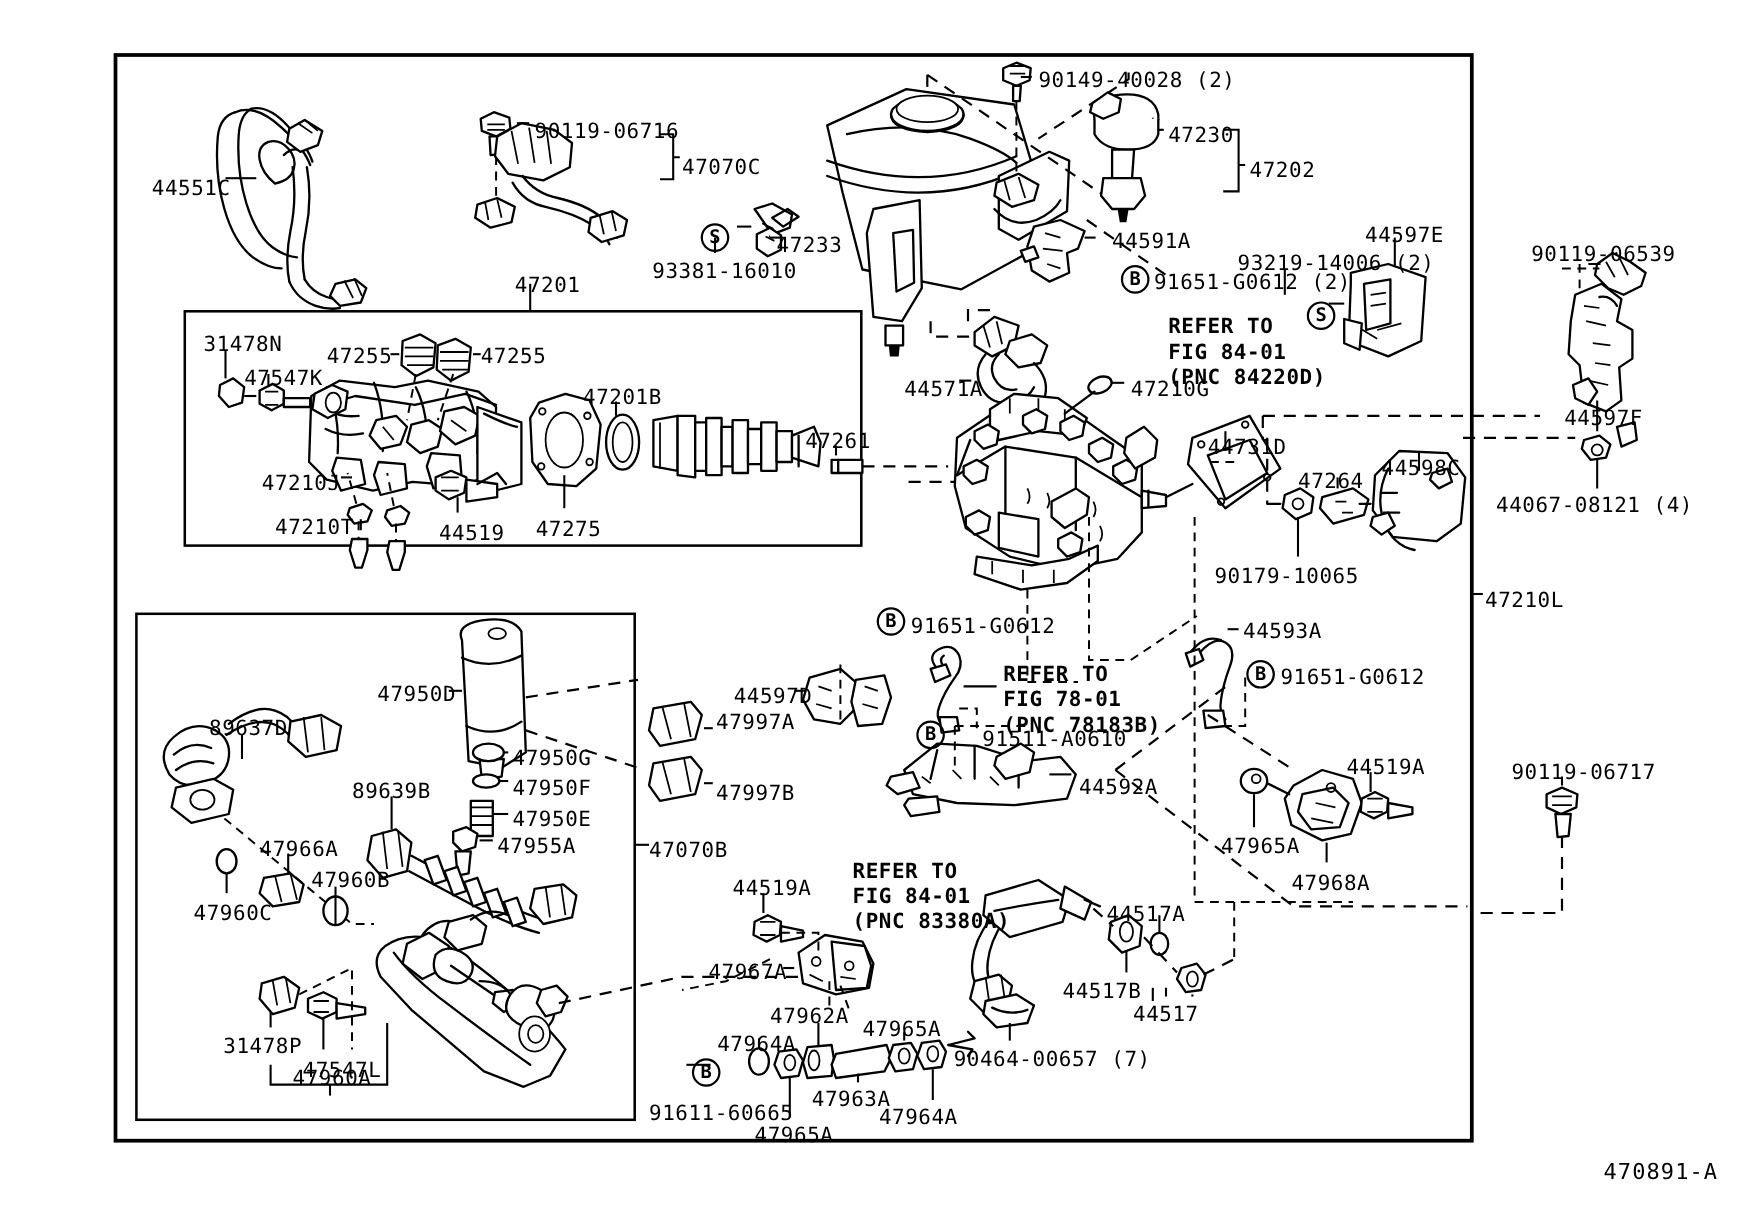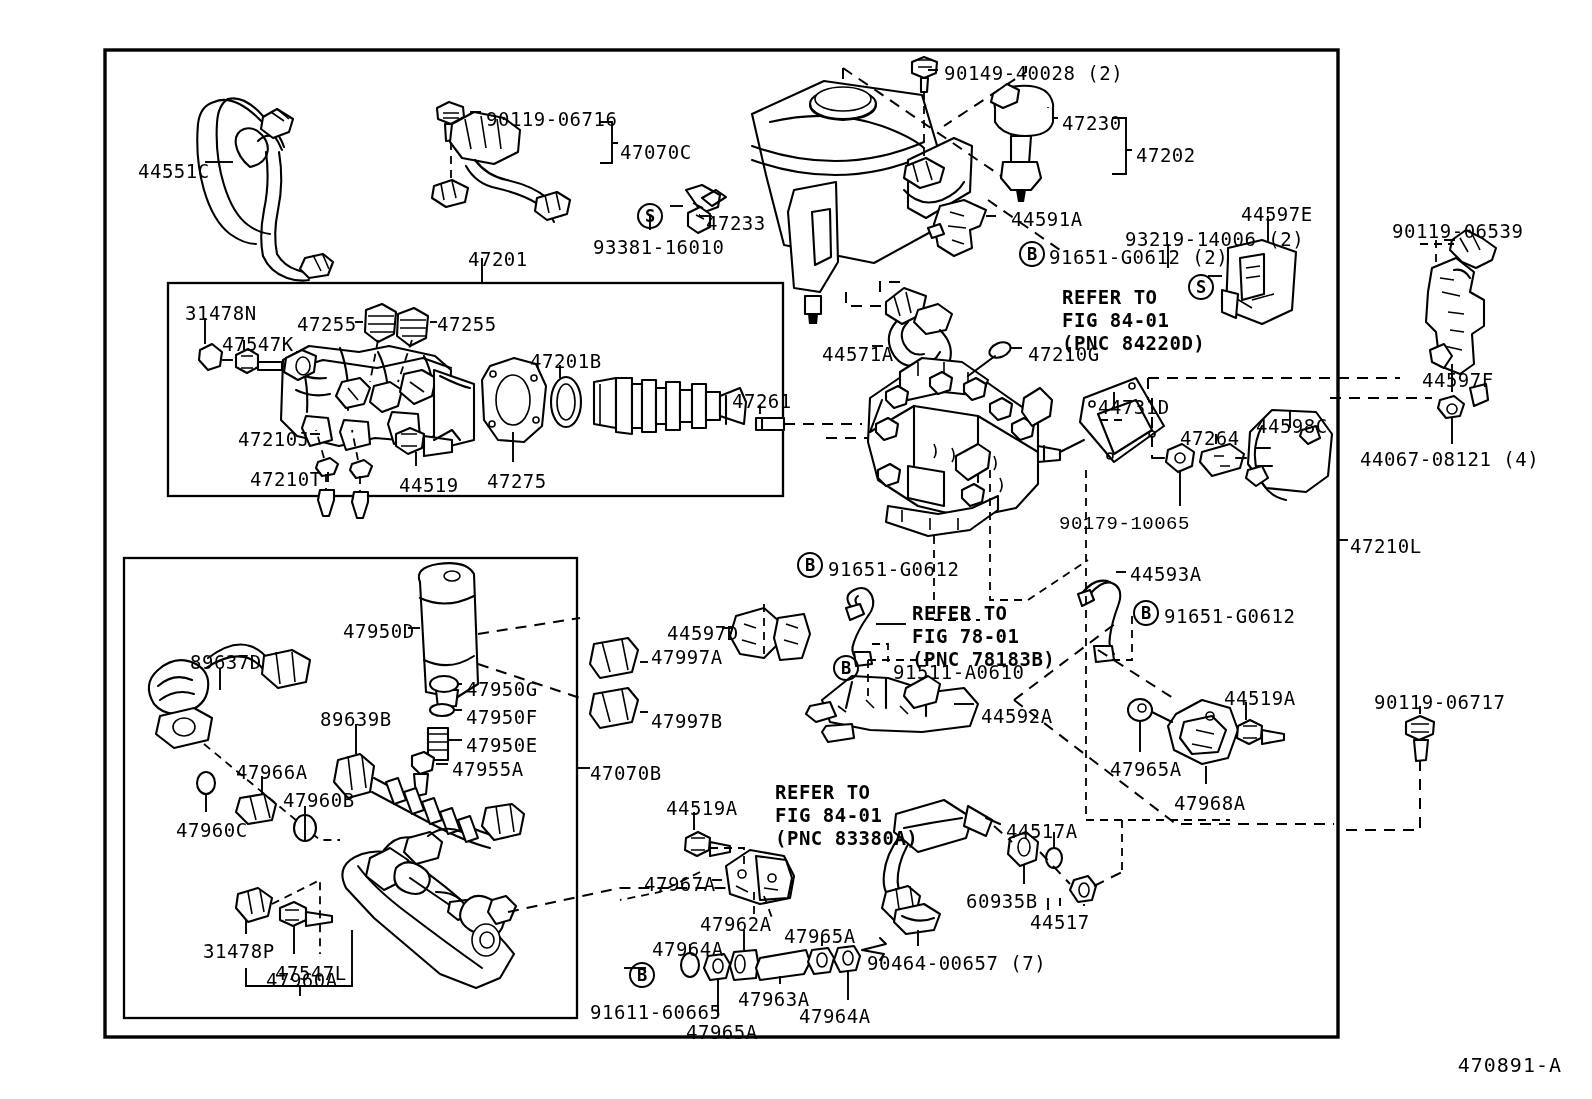--- a/index.html
+++ b/index.html
@@ -622,21 +622,21 @@
       <div class="lbl" style="left: 437px; top: 313px;">47255</div>
       <div class="lbl" style="left: 530px; top: 350px;">47201B</div>
       <div class="lbl" style="left: 732px; top: 390px;">47261</div>
       <div class="lbl" style="left: 238px; top: 428px;">47210J</div>
       <div class="lbl" style="left: 250px; top: 468px;">47210T</div>
       <div class="lbl" style="left: 399px; top: 474px;">44519</div>
       <div class="lbl" style="left: 487px; top: 470px;">47275</div>
       <div class="lbl" style="left: 1098px; top: 396px;">44731D</div>
       <div class="lbl" style="left: 1180px; top: 427px;">47264</div>
       <div class="lbl" style="left: 1256px; top: 415px;">44598C</div>
-      <div class="lbl" style="left: 1059px; top: 513px; font-family: Liberation Mono, monospace;">90179-10065</div>
+      <div class="lbl" style="left: 1104px; top: 513px;">90179-10065</div>
       <div class="lbl" style="left: 828px; top: 558px;">91651-G0612</div>
       <div class="lbl" style="left: 1130px; top: 563px;">44593A</div>
       <div class="lbl" style="left: 1164px; top: 605px;">91651-G0612</div>
       <div class="lbl" style="left: 667px; top: 622px;">44597D</div>
       <div class="lbl multi" style="left: 912px; top: 602px;">REFER TO
 FIG 78-01
 (PNC 78183B)</div>
       <div class="lbl" style="left: 893px; top: 661px;">91511-A0610</div>
       <div class="lbl" style="left: 651px; top: 646px;">47997A</div>
       <div class="lbl" style="left: 651px; top: 710px;">47997B</div>
@@ -653,21 +653,21 @@
       <div class="lbl" style="left: 176px; top: 819px;">47960C</div>
       <div class="lbl" style="left: 590px; top: 762px;">47070B</div>
       <div class="lbl" style="left: 203px; top: 940px;">31478P</div>
       <div class="lbl" style="left: 275px; top: 962px;">47547L</div>
       <div class="lbl" style="left: 266px; top: 969px; text-align: right;">47960A</div>
       <div class="lbl" style="left: 666px; top: 797px;">44519A</div>
       <div class="lbl multi" style="left: 775px; top: 781px;">REFER TO
 FIG 84-01
 (PNC 83380A)</div>
       <div class="lbl" style="left: 1006px; top: 820px;">44517A</div>
-      <div class="lbl" style="left: 966px; top: 890px;">60935B</div>
+      <div class="lbl" style="left: 966px; top: 890px;">44517B</div>
       <div class="lbl" style="left: 1030px; top: 911px;">44517</div>
       <div class="lbl" style="left: 644px; top: 873px;">47967A</div>
       <div class="lbl" style="left: 700px; top: 913px;">47962A</div>
       <div class="lbl" style="left: 784px; top: 925px;">47965A</div>
       <div class="lbl" style="left: 652px; top: 938px;">47964A</div>
       <div class="lbl" style="left: 590px; top: 1001px;">91611-60665</div>
       <div class="lbl" style="left: 738px; top: 988px;">47963A</div>
       <div class="lbl" style="left: 799px; top: 1005px;">47964A</div>
       <div class="lbl" style="left: 686px; top: 1021px;">47965A</div>
       <div class="lbl" style="left: 867px; top: 952px;">90464-00657 (7)</div>

